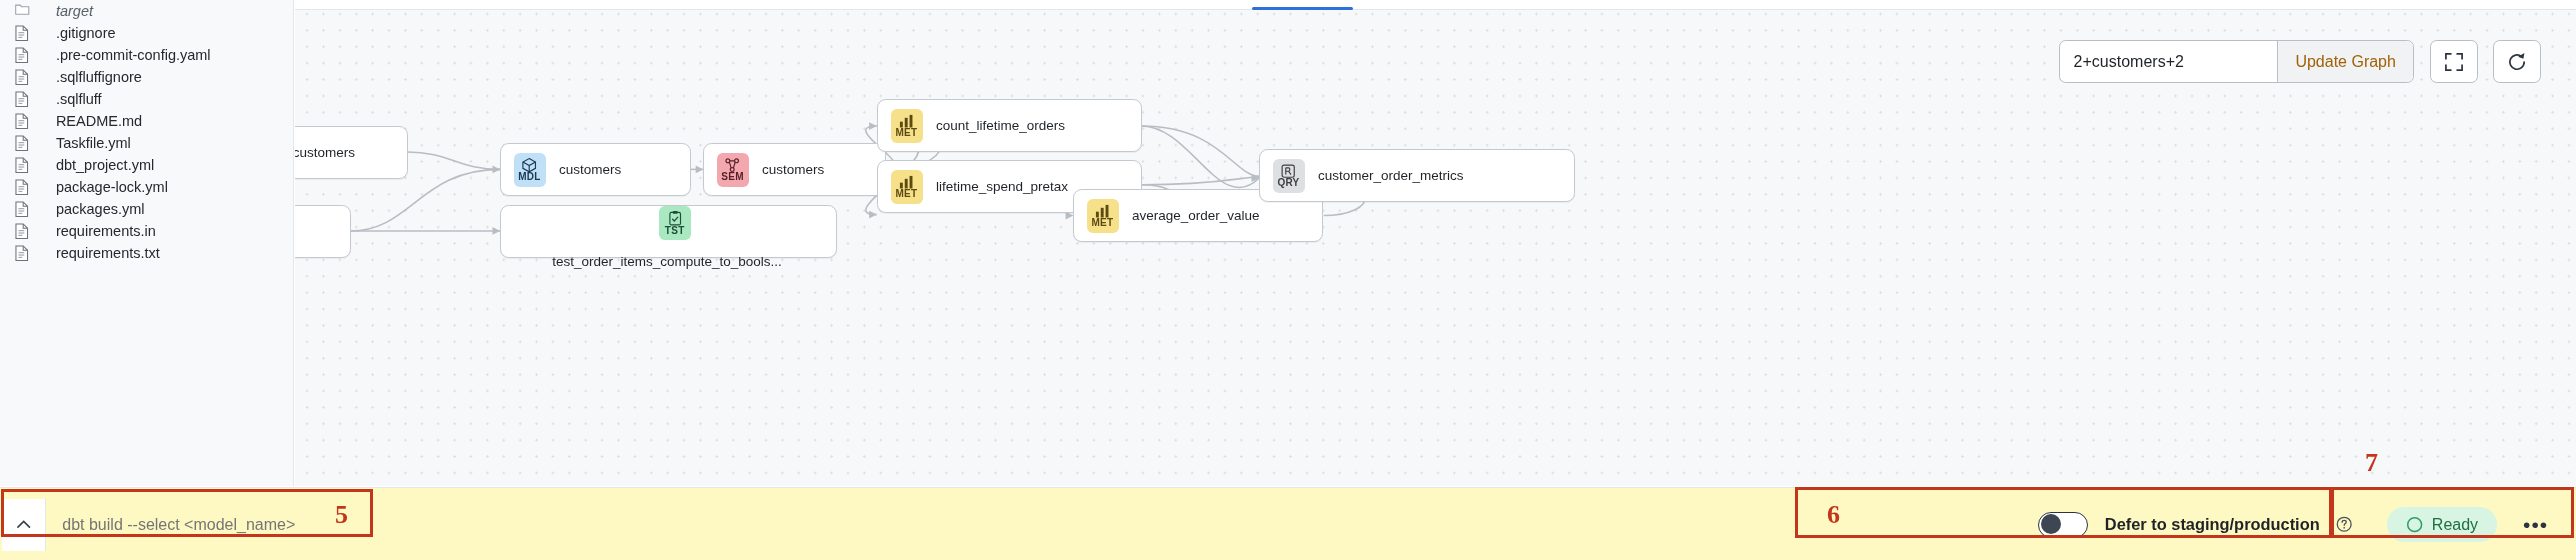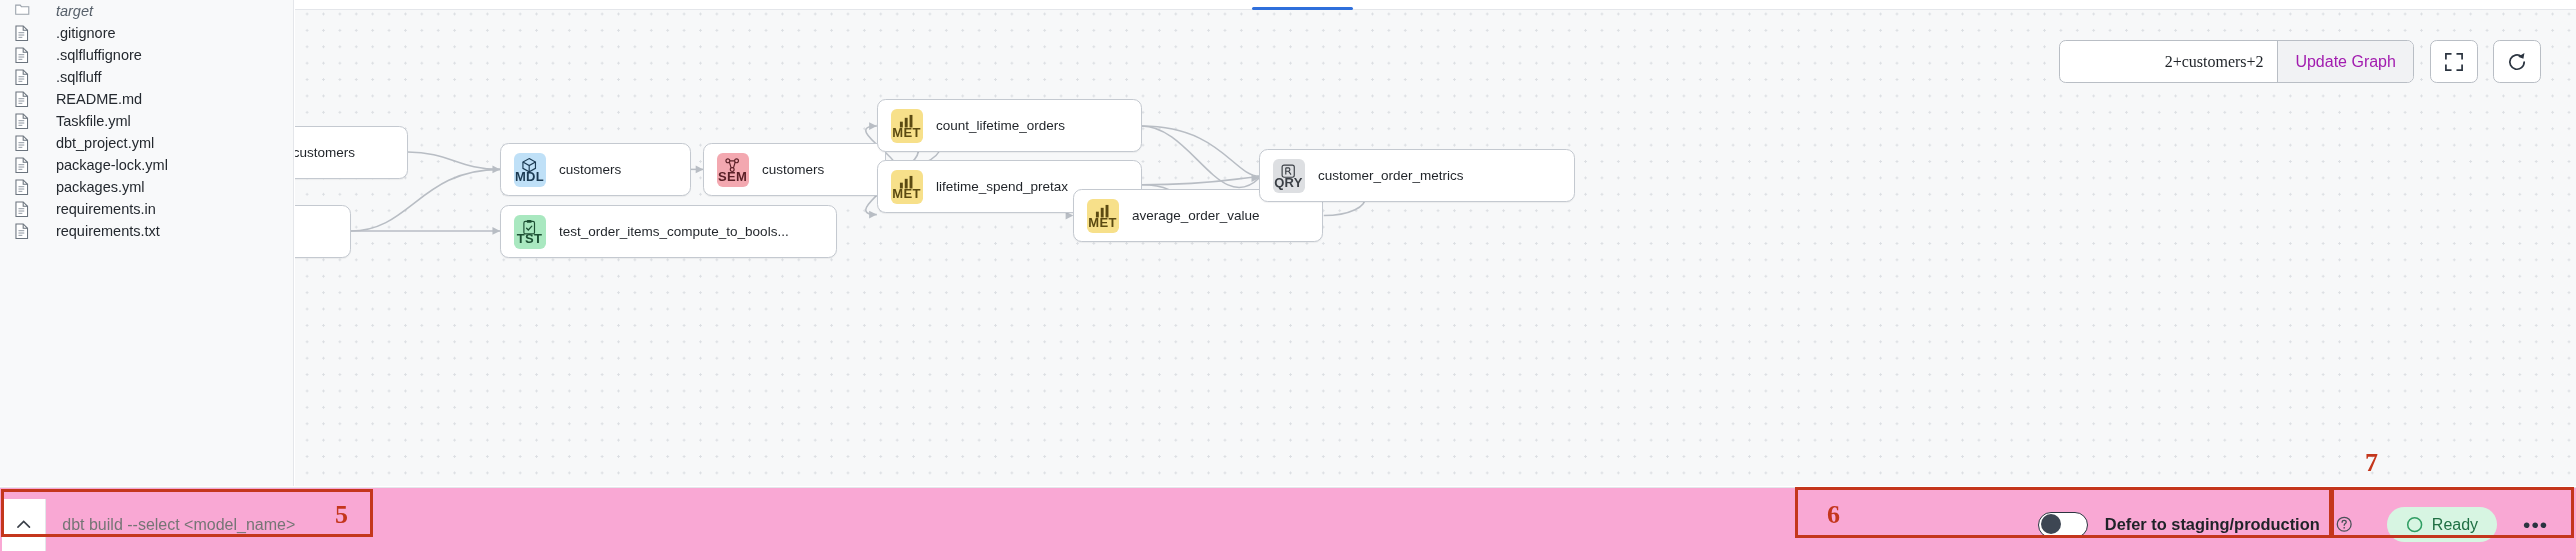--- a/index.html
+++ b/index.html
@@ -65,32 +65,31 @@
     border-radius: 6.7px;
     background: #ffffff;
     overflow: hidden;
   }
   .search-input {
     width: 217px;
     border: none; outline: none;
     background: transparent;
     padding: 0 13.5px;
     font-size: 16px;
-    font-family: Liberation Serif, serif;
+    font-family: Liberation Sans, sans-serif;
     color: #1f2328;
-    text-align: right;
   }
   .update-graph-btn {
     border: none;
     border-left: 1px solid #b9bec5;
     background: #f1f2f4;
     padding: 0 17.3px;
     font-size: 16px;
     font-family: "Liberation Sans", sans-serif;
-    color: #a21caf;
+    color: #a16207;
     cursor: pointer;
     white-space: nowrap;
   }
   .icon-btn {
     width: 48px; height: 43px;
     border: 1px solid #b9bec5;
     border-radius: 6.7px;
     background: #ffffff;
     display: flex; align-items: center; justify-content: center;
     cursor: pointer;
@@ -110,42 +109,42 @@
   }
   .badge {
     width: 32px; height: 34px;
     border-radius: 5.8px;
     display: flex; flex-direction: column;
     align-items: center; justify-content: center;
     gap: 0px;
     flex: none;
   }
   .badge .btxt {
-    font-size: 13px; font-weight: bold; letter-spacing: 0.3px;
+    font-size: 10px; font-weight: bold; letter-spacing: 0.3px;
     line-height: 8.7px;
   }
   .badge.mdl { background: #bfe0f7; color: #1b3a52; }
   .badge.sem { background: #f3a8b0; color: #5a2027; }
   .badge.met { background: #f7e08a; color: #5b4a12; }
   .badge.tst { background: #a9e8c0; color: #1c4f33; }
   .badge.qry { background: #dddfe2; color: #3a3f45; }
   .node-label {
     font-size: 13.5px; color: #1f2328; white-space: nowrap;
     padding-right: 15.4px;
   }
   .node.plain { padding-left: 0; justify-content: flex-start; }
   .node.plain .node-label { padding-left: 17.3px; }
 
   .edges { position: absolute; left: 0; top: 0; width: 100%; height: 100%; pointer-events: none; }
 
   
   .statusbar {
     position: absolute; left: 0; bottom: 0;
     width: 2576px; height: 74px;
-    background: #f9a8d4;
+    background: #fef9c3;
     border-top: 1px solid #e4e6ea;
     display: flex; align-items: center;
   }
   .cmd-group {
     display: flex; align-items: center;
     height: 52px; width: 370px; margin-left: 1.9px;
   }
   .caret-btn {
     width: 44px; height: 52px;
     display: flex; align-items: center; justify-content: center;
@@ -224,20 +223,30 @@
         </div>
         <div class="file-row">
           <span class="file-icon">
             <svg class="ico-svg" width="13.5" height="16.4" viewBox="0 0 14 17">
               <path d="M1,1 L8.5,1 L13,5.5 L13,16 L1,16 Z" fill="#ffffff" stroke="#6a737d" stroke-width="1.1"></path>
               <path d="M8.5,1 L8.5,5.5 L13,5.5" fill="none" stroke="#6a737d" stroke-width="1.1"></path>
               <path d="M3.6,8 L9.6,8 M3.6,10.4 L9.6,10.4 M3.6,12.8 L7.6,12.8" stroke="#8b949e" stroke-width="1"></path>
             </svg>
           </span>
           <span class="file-label">.gitignore</span>
+        </div>
+        <div class="file-row">
+          <span class="file-icon">
+            <svg class="ico-svg" width="13.5" height="16.4" viewBox="0 0 14 17">
+              <path d="M1,1 L8.5,1 L13,5.5 L13,16 L1,16 Z" fill="#ffffff" stroke="#6a737d" stroke-width="1.1"></path>
+              <path d="M8.5,1 L8.5,5.5 L13,5.5" fill="none" stroke="#6a737d" stroke-width="1.1"></path>
+              <path d="M3.6,8 L9.6,8 M3.6,10.4 L9.6,10.4 M3.6,12.8 L7.6,12.8" stroke="#8b949e" stroke-width="1"></path>
+            </svg>
+          </span>
+          <span class="file-label">.pre-commit-config.yaml</span>
         </div>
         <div class="file-row">
           <span class="file-icon">
             <svg class="ico-svg" width="13.5" height="16.4" viewBox="0 0 14 17">
               <path d="M1,1 L8.5,1 L13,5.5 L13,16 L1,16 Z" fill="#ffffff" stroke="#6a737d" stroke-width="1.1"></path>
               <path d="M8.5,1 L8.5,5.5 L13,5.5" fill="none" stroke="#6a737d" stroke-width="1.1"></path>
               <path d="M3.6,8 L9.6,8 M3.6,10.4 L9.6,10.4 M3.6,12.8 L7.6,12.8" stroke="#8b949e" stroke-width="1"></path>
             </svg>
           </span>
           <span class="file-label">.sqlfluffignore</span>
@@ -406,21 +415,21 @@
         <div class="node" style="left: 205px; top: 143px; width: 191px; text-align: right;">
           <div class="badge mdl">
             <span style="line-height: 0;"><svg width="16.4" height="16.4" viewBox="0 0 17 17">
                 <path d="M8.5,1.6 L15,5.2 L15,11.8 L8.5,15.4 L2,11.8 L2,5.2 Z" fill="none" stroke="#1b3a52" stroke-width="1.2"></path>
                 <path d="M2,5.2 L8.5,8.8 L15,5.2 M8.5,8.8 L8.5,15.4" fill="none" stroke="#1b3a52" stroke-width="1.2"></path>
               </svg></span>
             <span class="btxt">MDL</span>
           </div>
           <span class="node-label">customers</span>
         </div>
-        <div class="node" style="left: 205px; top: 205px; width: 337px;">
+        <div class="node" style="left: 205px; top: 205px; width: 337px; flex-direction: column;">
           <div class="badge tst">
             <span style="line-height: 0;"><svg width="16.4" height="16.4" viewBox="0 0 17 17">
                 <rect x="3" y="2.5" width="11" height="13" rx="1.6" fill="none" stroke="#1c4f33" stroke-width="1.2"></rect>
                 <rect x="6" y="1" width="5" height="3" rx="1" fill="#1c4f33"></rect>
                 <path d="M5.8,9.6 L7.6,11.4 L11.2,7.4" fill="none" stroke="#1c4f33" stroke-width="1.3" stroke-linecap="round"></path>
               </svg></span>
             <span class="btxt">TST</span>
           </div>
           <span class="node-label">test_order_items_compute_to_bools...</span>
         </div>

